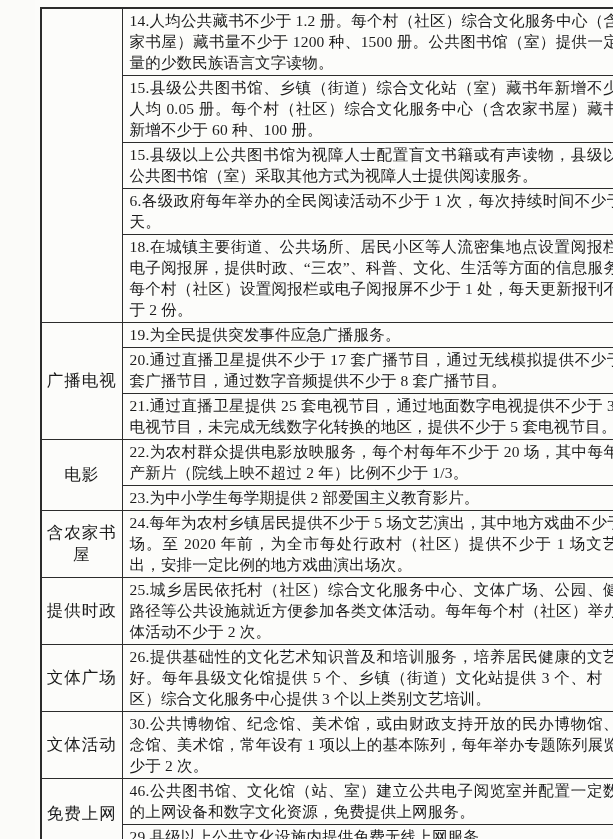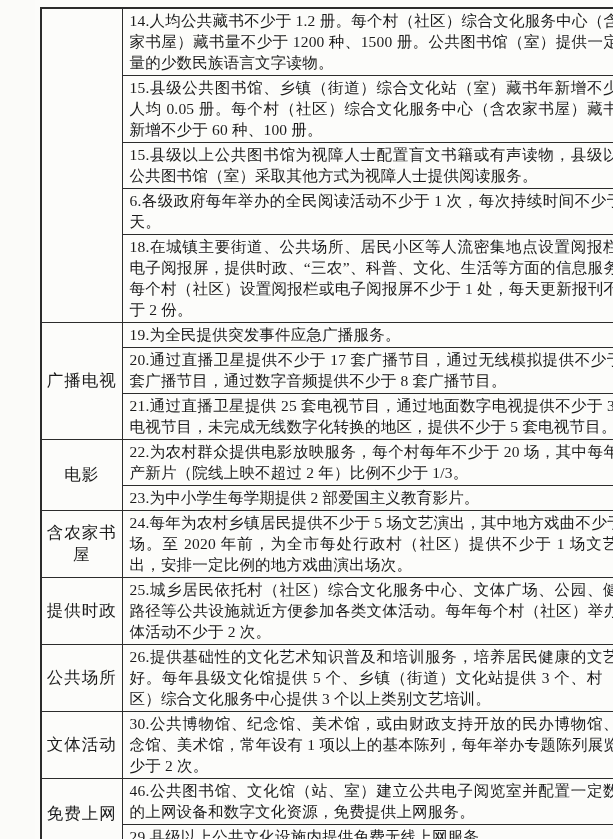--- a/index.html
+++ b/index.html
@@ -97,21 +97,21 @@
         <td class="lbl">含农家书屋</td>
         <td class="itm">24.每年为农村乡镇居民提供不少于 5 场文艺演出，其中地方戏曲不少于 1 场。至 2020 年前，为全市每处行政村（社区）提供不少于 1 场文艺演出，安排一定比例的地方戏曲演出场次。</td>
       </tr>
 
       <tr>
         <td class="lbl">提供时政</td>
         <td class="itm">25.城乡居民依托村（社区）综合文化服务中心、文体广场、公园、健身路径等公共设施就近方便参加各类文体活动。每年每个村（社区）举办文体活动不少于 2 次。</td>
       </tr>
 
       <tr>
-        <td class="lbl">公共场所</td>
+        <td class="lbl">文体广场</td>
         <td class="itm">26.提供基础性的文化艺术知识普及和培训服务，培养居民健康的文艺爱好。每年县级文化馆提供 5 个、乡镇（街道）文化站提供 3 个、村（社区）综合文化服务中心提供 3 个以上类别文艺培训。</td>
       </tr>
 
       <tr>
         <td class="lbl">文体活动</td>
         <td class="itm">30.公共博物馆、纪念馆、美术馆，或由财政支持开放的民办博物馆、纪念馆、美术馆，常年设有 1 项以上的基本陈列，每年举办专题陈列展览不少于 2 次。</td>
       </tr>
 
       <tr>
         <td class="lbl" rowspan="2">免费上网</td>

